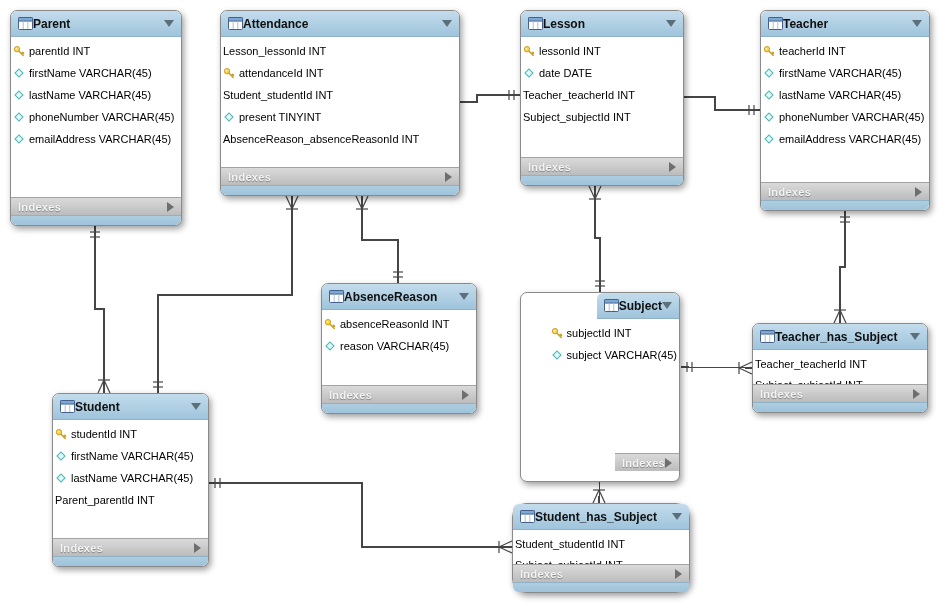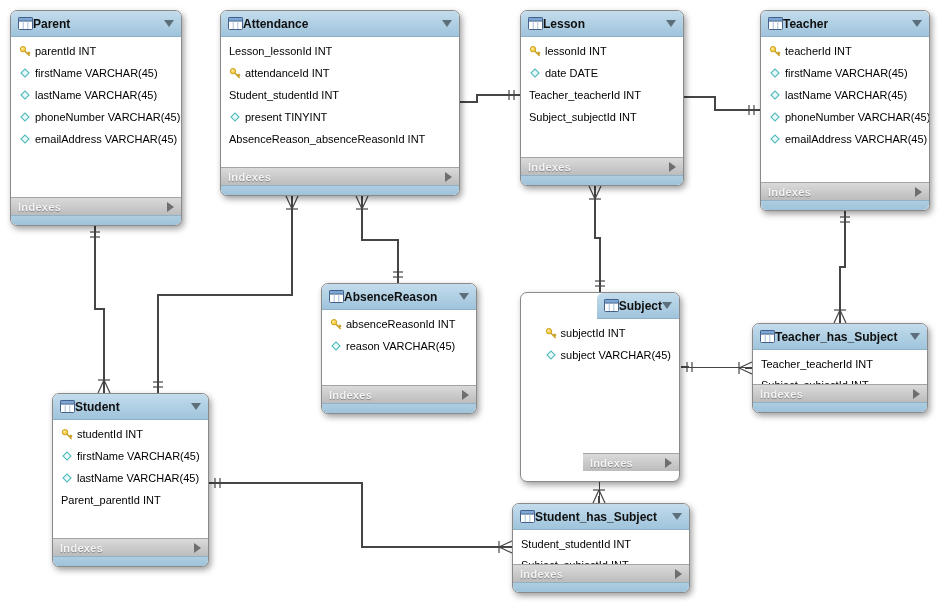--- a/index.html
+++ b/index.html
@@ -32,34 +32,33 @@
   .t-title { flex:1; font-size:12px; font-weight:bold; color:#101010; white-space:nowrap; overflow:hidden; }
   .t-collapse {
     width:0; height:0; flex:0 0 auto;
     border-left:5px solid transparent; border-right:5px solid transparent;
     border-top:7px solid #5d6f7b;
     cursor:pointer;
   }
   .t-body { flex:1 1 auto; overflow:hidden; padding-top:3px; }
   .t-row {
     height:22px; display:flex; align-items:center; gap:4px;
-    padding:0 8px; font-size:11px; color:#000; white-space:nowrap;
+    padding:0 2px; font-size:11px; color:#000; white-space:nowrap;
   }
   .t-row.compact { height:21px; }
   .c-icon { width:12px; height:12px; display:inline-flex; flex:0 0 12px; }
   .t-footer {
     flex:0 0 17px; height:17px;
     display:flex; align-items:center;
     padding:0 7px;
     background:linear-gradient(#dadada, #bcbcbc);
     border-top:1px solid #a3a3a3;
     font-size:11px; font-weight:bold;
     color:#f4f4f4; text-shadow:0 1px 1px #828282;
     letter-spacing:0.3px;
-    gap:32px;
   }
   .f-label { flex:1; }
   .f-arrow {
     width:0; height:0;
     border-top:5px solid transparent; border-bottom:5px solid transparent;
     border-left:7px solid #6e6e6e;
   }
   .t-strip {
     flex:0 0 9px; height:9px;
     background:linear-gradient(#aecde1, #9ec3da);
@@ -521,21 +520,21 @@
           <div class="t-row">
             <span>Parent_parentId INT</span>
           </div>
         </div>
         <div class="t-footer">
           <span class="f-label">Indexes</span>
           <span class="f-arrow"></span>
         </div>
         <div class="t-strip"></div>
       </div>
-      <div class="db-table" style="left: 512px; top: 503px; width: 178px; height: 90px;">
+      <div class="db-table" style="left: 512px; top: 503px; width: 178px; height: 90px; border-radius: 14px;">
         <div class="t-header">
           <span class="t-icon">
             <svg width="15" height="13" viewBox="0 0 15 13">
               <rect x="0.5" y="0.5" width="14" height="12" rx="1" fill="#ffffff" stroke="#44608a"></rect>
               <rect x="0.5" y="0.5" width="14" height="3.6" rx="1" fill="#7da7d4" stroke="#44608a"></rect>
               <line x1="5.2" y1="4.2" x2="5.2" y2="12" stroke="#a9c0da" stroke-width="1"></line>
               <line x1="9.8" y1="4.2" x2="9.8" y2="12" stroke="#a9c0da" stroke-width="1"></line>
             </svg>
           </span>
           <span class="t-title">Student_has_Subject</span>

